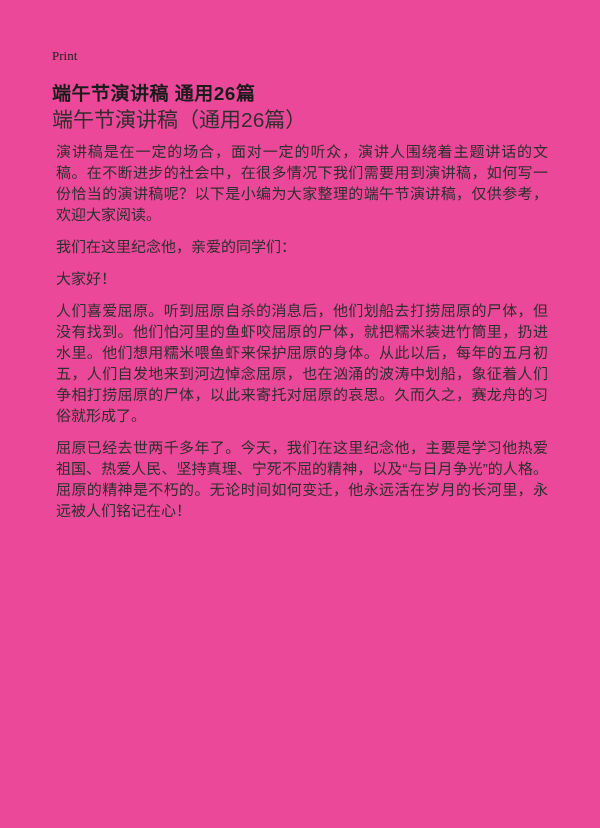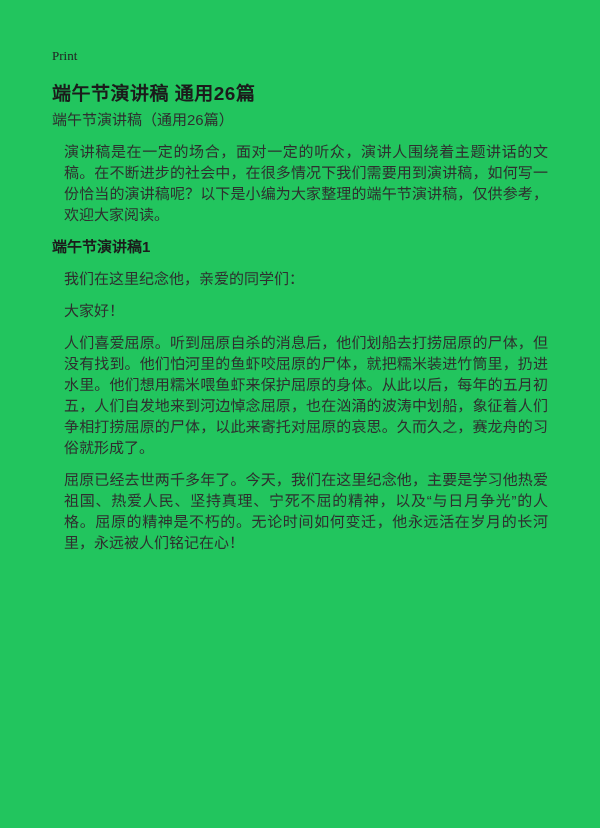--- a/index.html
+++ b/index.html
@@ -12,46 +12,46 @@
     height: 828px;
     overflow: hidden;
     font-family: "Liberation Sans", "DejaVu Sans", sans-serif;
     color: #2f2f2f;
   }
   .page {
     box-sizing: border-box;
     width: 600px;
     height: 828px;
     padding: 46px 52px 0 52px;
-    background: #22c55e;
+    background: #ec4899;
   }
   .print-link {
     display: inline-block;
     font-family: "Liberation Serif", "DejaVu Serif", serif;
     font-size: 13px;
     color: #222222;
     text-decoration: none;
     margin-bottom: 14px;
     cursor: pointer;
   }
   .title {
     margin: 0 0 4px 0;
     font-size: 19px;
     font-weight: bold;
     color: #1b1b1b;
     letter-spacing: 0.5px;
   }
   .subtitle {
     margin: 0 0 11px 0;
-    font-size: 15px;
+    font-size: 21px;
     line-height: 21px;
     color: #2f2f2f;
   }
   .para {
-    margin: 0 0 11px 12px;
+    margin: 0 0 11px 4px;
     font-size: 15px;
     line-height: 21px;
     text-align: justify;
     color: #2f2f2f;
     word-break: break-all;
   }
   .section-heading {
     margin: 2px 0 11px 0;
     font-size: 15px;
     line-height: 21px;
@@ -64,21 +64,20 @@
 
 <div class="page">
   <a class="print-link" href="#">Print</a>
 
   <h1 class="title">端午节演讲稿 通用26篇</h1>
 
   <p class="subtitle">端午节演讲稿（通用26篇）</p>
 
   <p class="para">演讲稿是在一定的场合，面对一定的听众，演讲人围绕着主题讲话的文稿。在不断进步的社会中，在很多情况下我们需要用到演讲稿，如何写一份恰当的演讲稿呢？以下是小编为大家整理的端午节演讲稿，仅供参考，欢迎大家阅读。</p>
 
-  <h2 class="section-heading">端午节演讲稿1</h2>
 
   <p class="para">我们在这里纪念他，亲爱的同学们：</p>
   <p class="para">大家好！</p>
   <p class="para">人们喜爱屈原。听到屈原自杀的消息后，他们划船去打捞屈原的尸体，但没有找到。他们怕河里的鱼虾咬屈原的尸体，就把糯米装进竹筒里，扔进水里。他们想用糯米喂鱼虾来保护屈原的身体。从此以后，每年的五月初五，人们自发地来到河边悼念屈原，也在汹涌的波涛中划船，象征着人们争相打捞屈原的尸体，以此来寄托对屈原的哀思。久而久之，赛龙舟的习俗就形成了。</p>
   <p class="para">屈原已经去世两千多年了。今天，我们在这里纪念他，主要是学习他热爱祖国、热爱人民、坚持真理、宁死不屈的精神，以及“与日月争光”的人格。屈原的精神是不朽的。无论时间如何变迁，他永远活在岁月的长河里，永远被人们铭记在心！</p>
   
   
 </div>
 
 </body></html>

